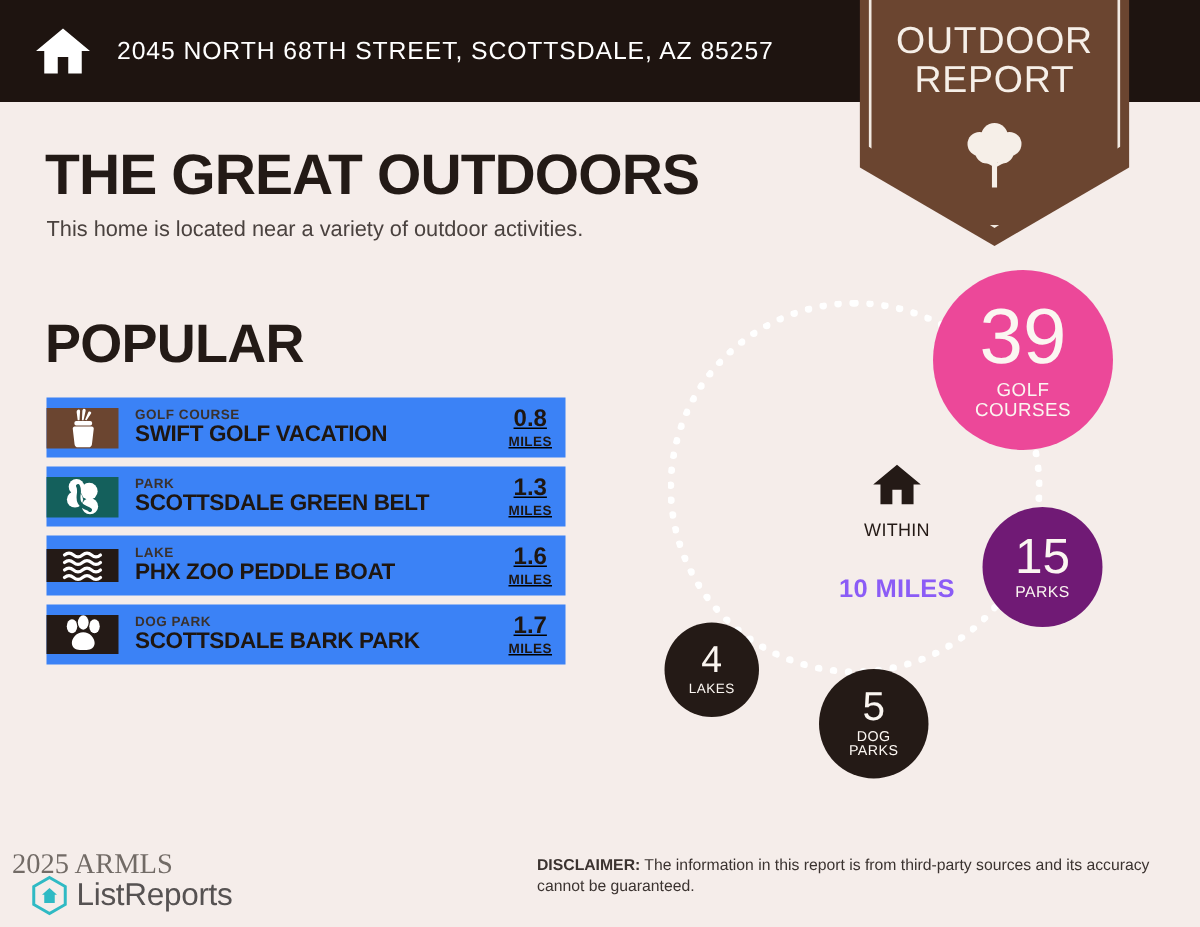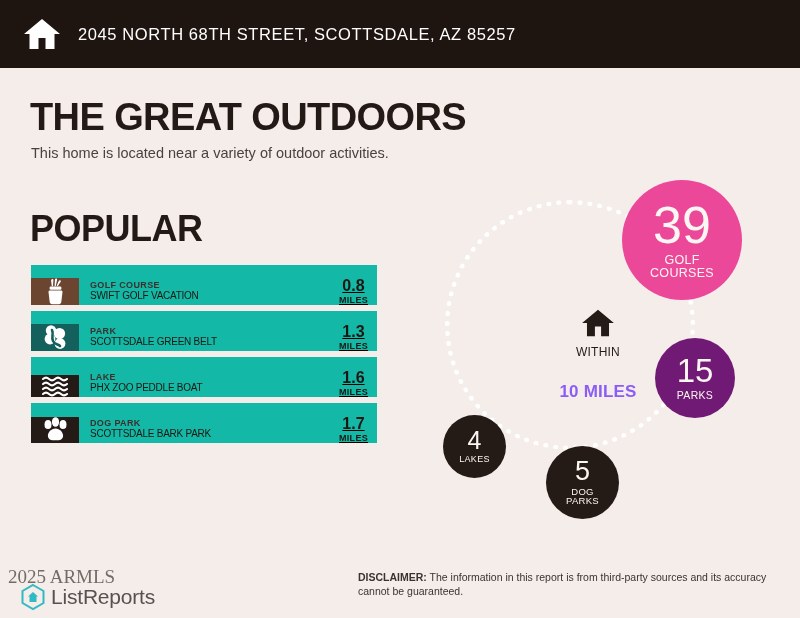--- a/index.html
+++ b/index.html
@@ -78,43 +78,43 @@
   .popular {
     position: absolute; left: 30px; top: 208px;
     font-size: 36px; font-weight: bold;
     color: #231A16;
     letter-spacing: -0.5px;
   }
 
   
   .list { position: absolute; left: 31px; top: 265px; width: 346px; }
   .row {
-    display: flex; align-items: flex-end;
+    display: flex; align-items: center;
     height: 40px; margin-bottom: 6px;
-    background: #14b8a6;
+    background: #3b82f6;
   }
   .row-icon {
     width: 48px; min-width: 48px;
     display: flex; align-items: center; justify-content: center;
   }
   .row-icon.brown { background: #6B4530; }
   .row-icon.teal  { background: #14605C; }
   .row-icon.dark  { background: #241A16; }
   .row-body {
     flex: 1; display: flex; align-items: center;
     justify-content: space-between;
     padding: 0 9px 0 11px;
   }
   .row-labels { line-height: 1.05; }
   .row-cat {
     font-size: 9px; font-weight: bold; color: #3A312D;
     letter-spacing: 0.35px; display: block;
   }
   .row-name {
-    font-size: 10px; font-weight: normal; color: #1E1611;
+    font-size: 15px; font-weight: bold; color: #1E1611;
     letter-spacing: -0.25px; display: block; margin-top: 1px;
   }
   .row-dist { text-align: center; line-height: 1.0; padding-left: 6px; text-decoration: underline; }
   .row-num { font-size: 16px; font-weight: bold; color: #1E1611; display: block; }
   .row-unit { font-size: 9px; font-weight: bold; color: #1E1611; letter-spacing: 0.3px; display: block; margin-top: 2px;}
 
   
   .diagram { position: absolute; left: 400px; top: 175px; width: 400px; height: 360px; }
   .dots {
     position: absolute; left: 45px; top: 25px;
@@ -184,20 +184,41 @@
 
   <div class="header-bar">
     <span class="header-house">
       <svg width="38" height="34" viewBox="0 0 38 34" aria-hidden="true">
         <path fill="#FFFFFF" d="M19 2 L37 17 L31.5 17 L31.5 32 L22.5 32 L22.5 21 L15.5 21 L15.5 32 L6.5 32 L6.5 17 L1 17 Z"></path>
       </svg>
     </span>
     <span class="header-address">2045 NORTH 68TH STREET, SCOTTSDALE, AZ 85257</span>
   </div>
 
+  <div class="badge">
+    <div class="badge-inner"></div>
+    <div class="badge-text">
+      <span>OUTDOOR</span><br>
+      <span>REPORT</span>
+    </div>
+    <div class="badge-tree">
+      <svg width="44" height="48" viewBox="0 0 44 48" aria-hidden="true">
+        <g fill="#F6EFE8">
+          <circle cx="22" cy="13" r="9"></circle>
+          <circle cx="12" cy="18" r="8"></circle>
+          <circle cx="32" cy="18" r="8"></circle>
+          <circle cx="17" cy="23" r="8"></circle>
+          <circle cx="27" cy="23" r="8"></circle>
+          <rect x="20.3" y="22" width="3.4" height="25"></rect>
+          <rect x="16" y="30" width="8" height="2.2" transform="rotate(28 20 31)"></rect>
+          <rect x="21" y="30" width="8" height="2.2" transform="rotate(-28 25 31)"></rect>
+        </g>
+      </svg>
+    </div>
+  </div>
 
   <div class="title">THE GREAT OUTDOORS</div>
   <div class="subtitle">This home is located near a variety of outdoor activities.</div>
   <div class="popular">POPULAR</div>
 
   <div class="list">
 
     <div class="row">
       <div class="row-icon brown">
         <svg width="25" height="27" viewBox="0 0 25 27" aria-hidden="true">

